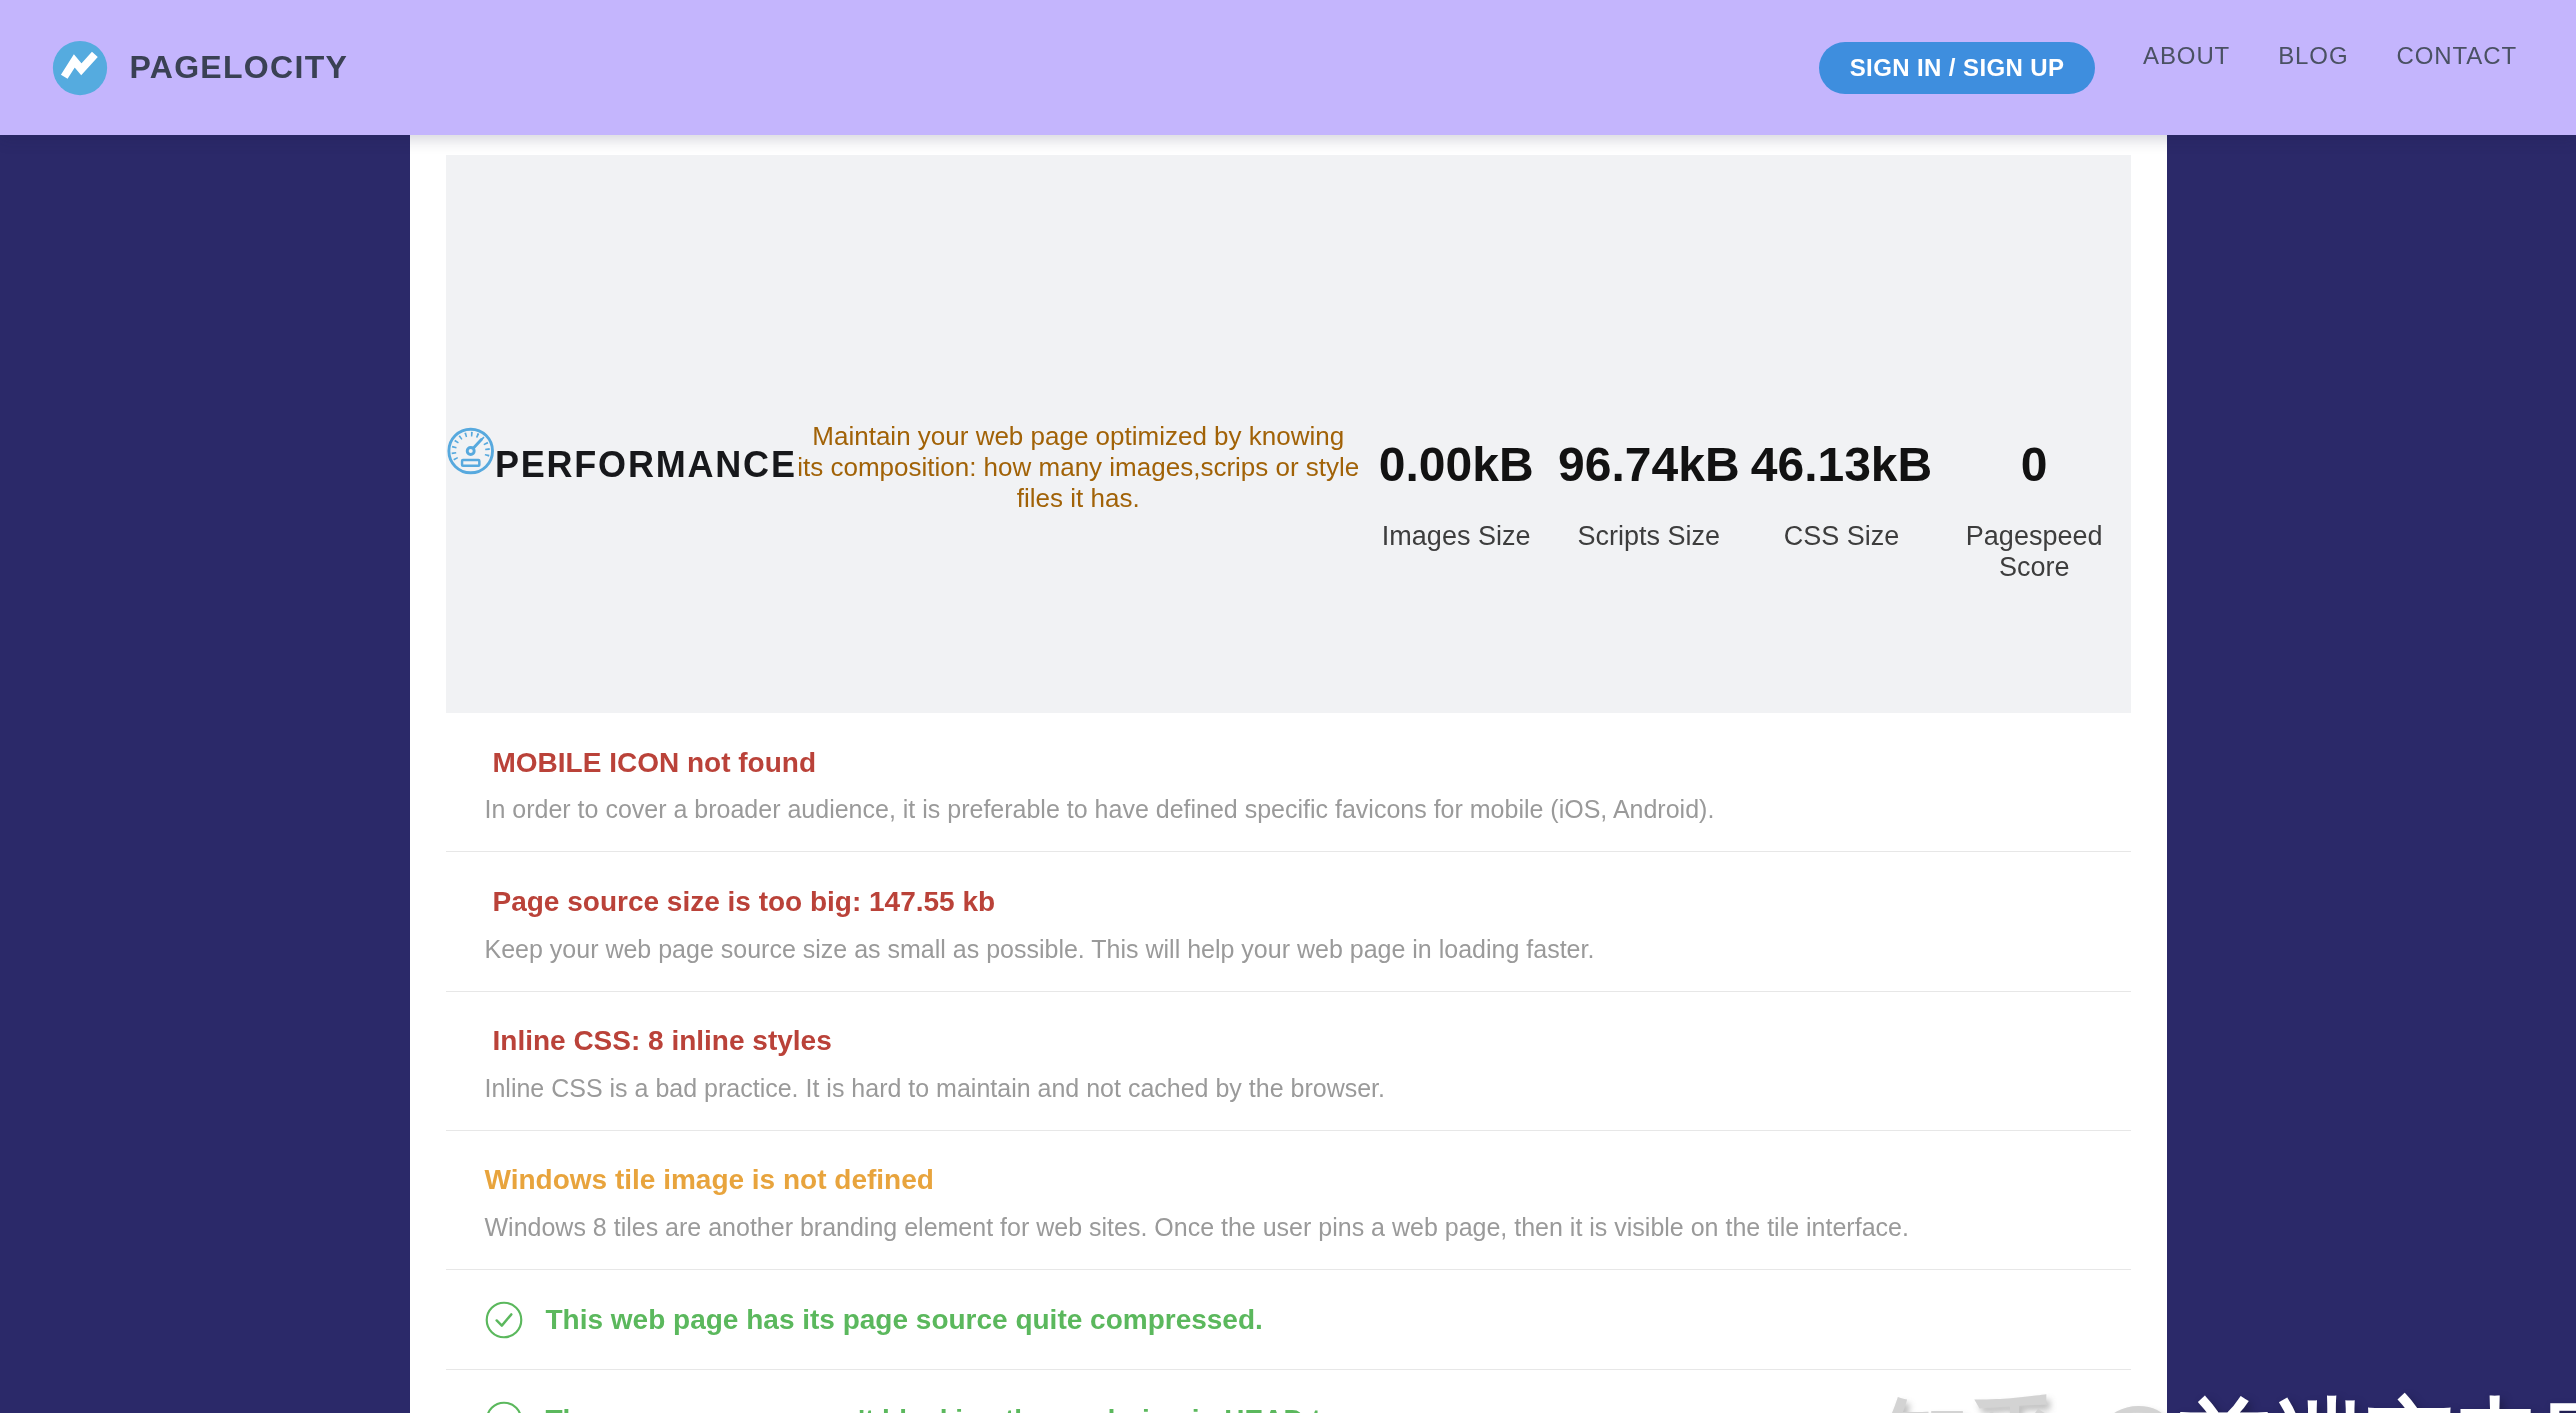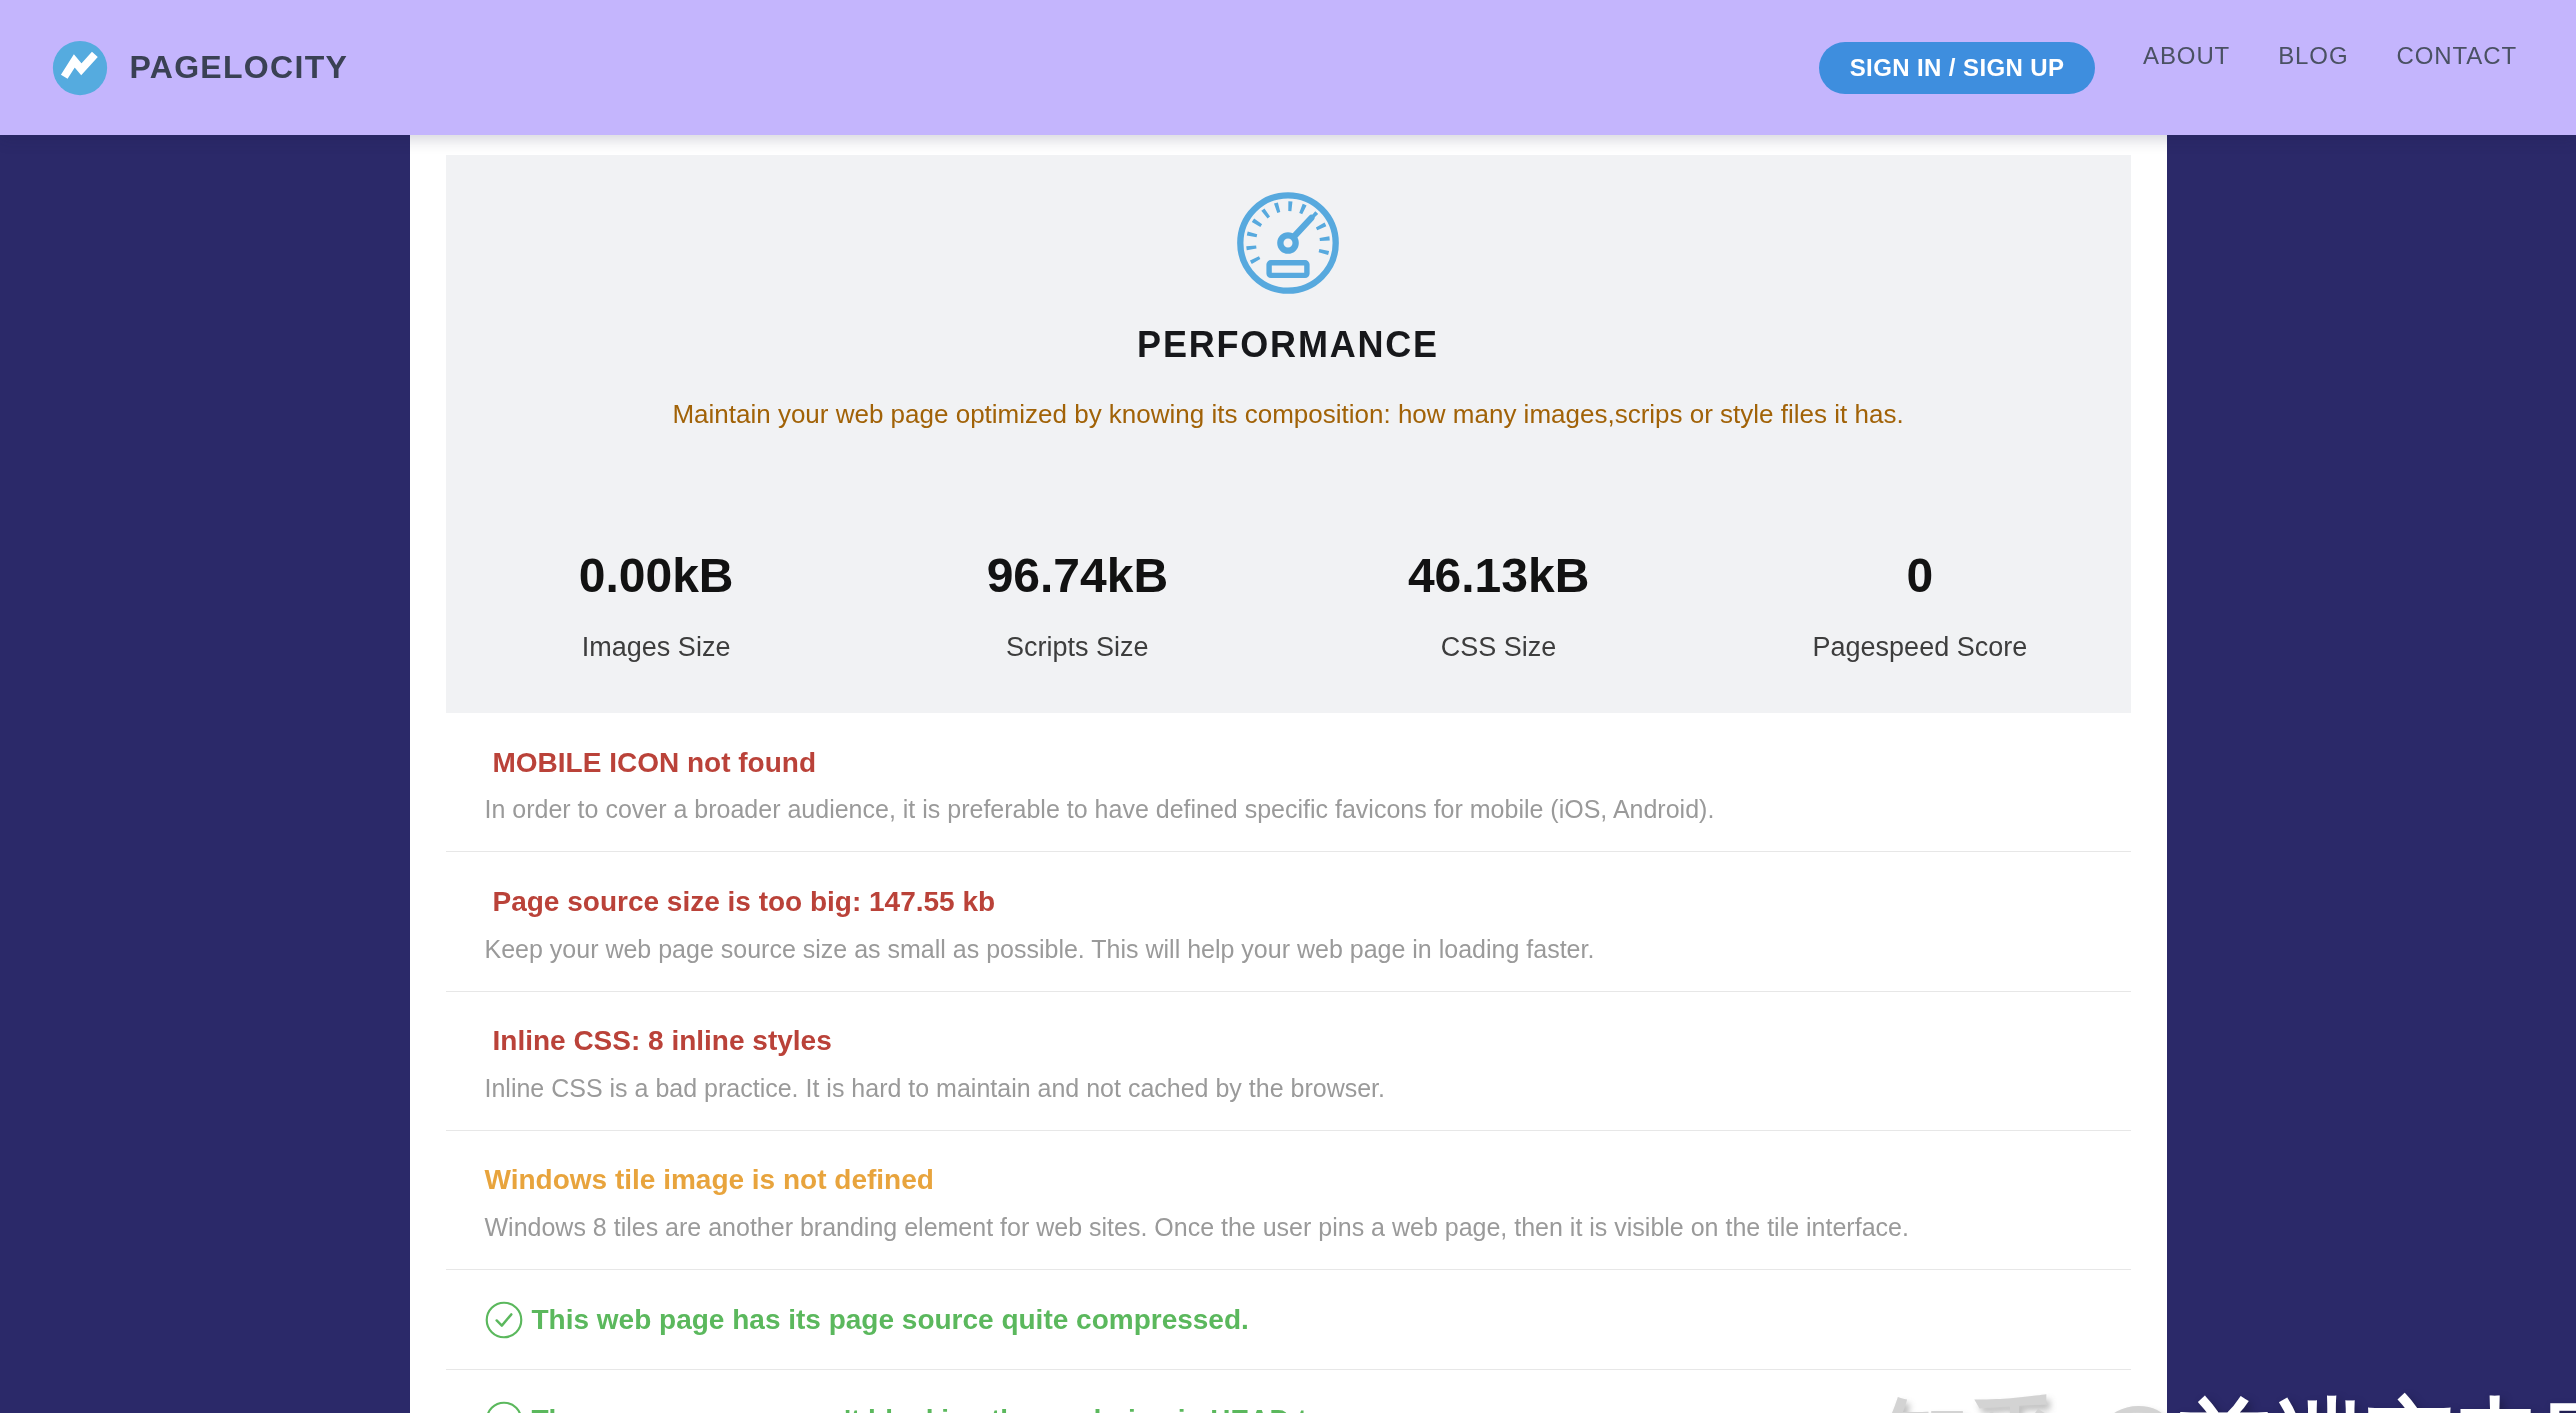--- a/index.html
+++ b/index.html
@@ -39,38 +39,38 @@
   
   .page{height:1279px;position:relative;}
   .card{
     width:1757px;height:1279px;margin:0 auto;background:#fff;
     padding:20px 36px 0 36px;overflow:hidden;position:relative;
   }
 
   
   .panel{
     background:#f1f2f4;height:558px;width:100%;
-    display:flex;flex-direction:column;align-items:center;text-align:center;
+    display:flex;flex-direction:row;align-items:center;text-align:center;
     padding-top:34px;
   }
   .speedo{width:108px;height:108px;color:var(--icon-blue);}
   .perf-title{margin-top:27px;font-size:36px;font-weight:800;color:#17181b;letter-spacing:1.8px;}
   .perf-sub{margin-top:33px;font-size:26px;color:#a16207;}
   .stats{margin-top:118px;width:100%;display:grid;grid-template-columns:repeat(4,1fr);}
   .stat-value{font-size:48px;font-weight:800;color:#121212;}
   .stat-label{margin-top:29px;font-size:27px;color:#3d3d3d;}
 
   
   .row{padding:30.5px 39px 25px;border-bottom:1.8px solid #e7e7e7;}
   .row-title{font-size:28px;font-weight:700;line-height:38px;}
   .row-title.sev-error{color:var(--error);margin-left:8px;}
   .row-title.sev-warning{color:var(--warning);}
   .row-title.sev-success{color:var(--success);font-weight:600;}
   .row-desc{font-size:25px;color:#9a9a9a;line-height:34px;margin-top:10.8px;}
-  .row.success{display:flex;align-items:flex-end;gap:9px;padding:30.5px 39px;}
+  .row.success{display:flex;align-items:flex-end;gap:23px;padding:30.5px 39px;}
   .check{width:38px;height:38px;color:var(--success);flex:0 0 auto;display:block;}
 
   
   .watermark{
     position:absolute;left:1880px;top:1245px;z-index:6;
     font-size:90px;font-weight:800;white-space:nowrap;letter-spacing:1.8px;
     pointer-events:none;
   }
   .wm-prefix{color:#d3d3d3;text-shadow:3.6px 4.5px 6.3px rgba(110,110,110,.45);}
   .wm-name{color:#ffffff;text-shadow:3.6px 4.5px 8px rgba(20,20,50,.55);}

